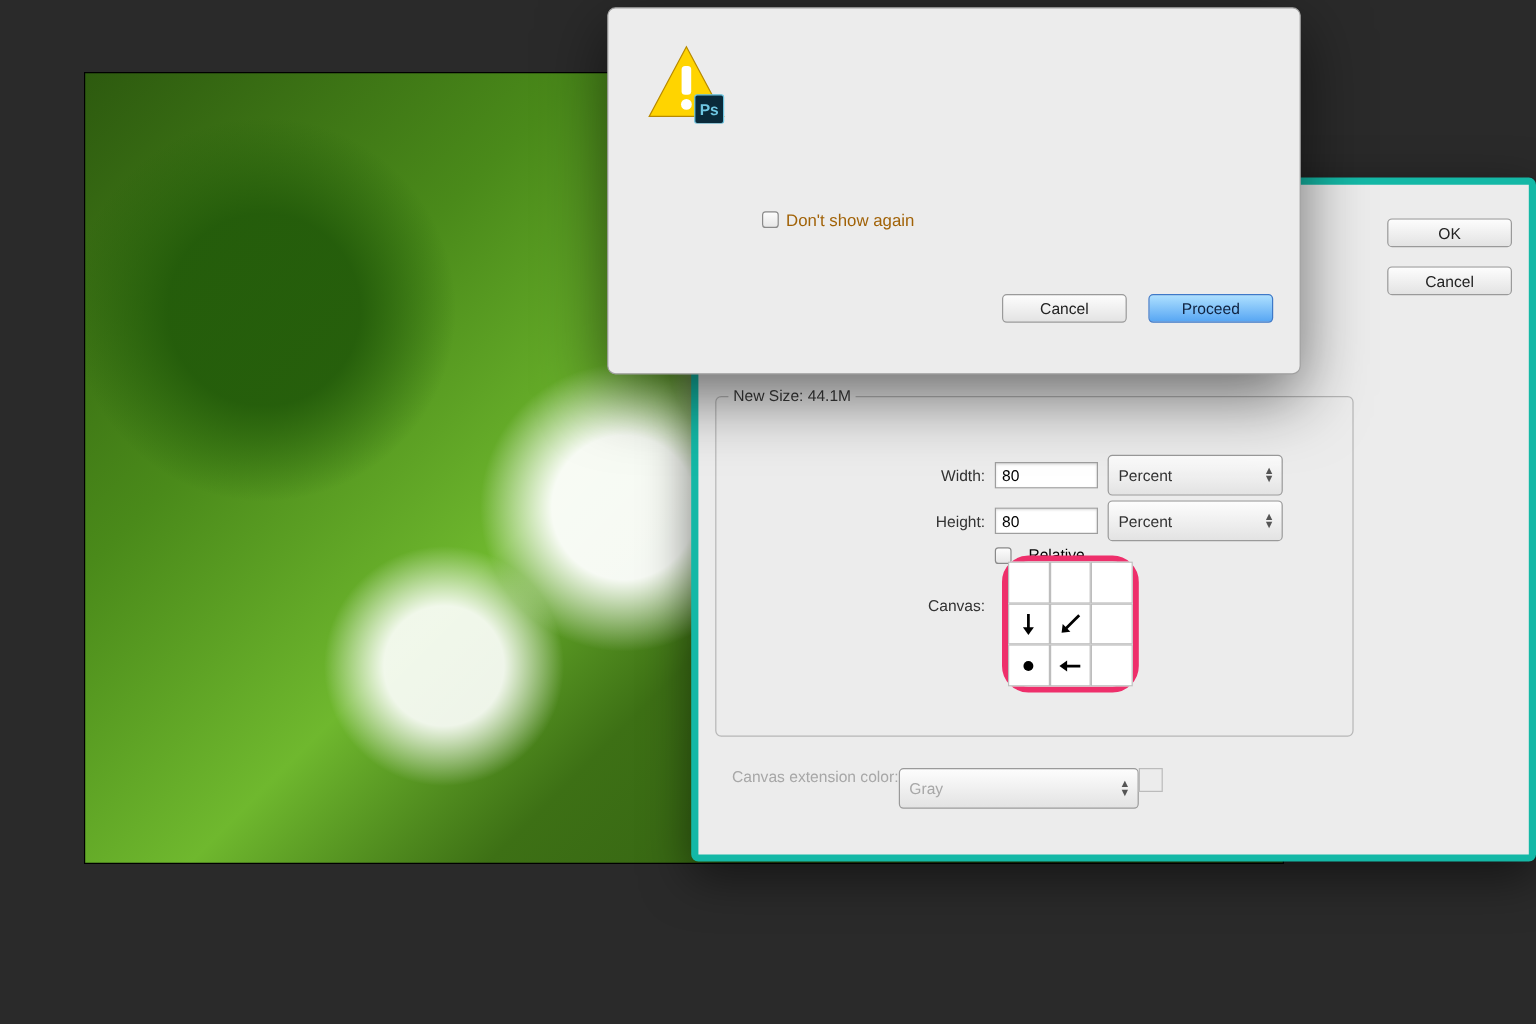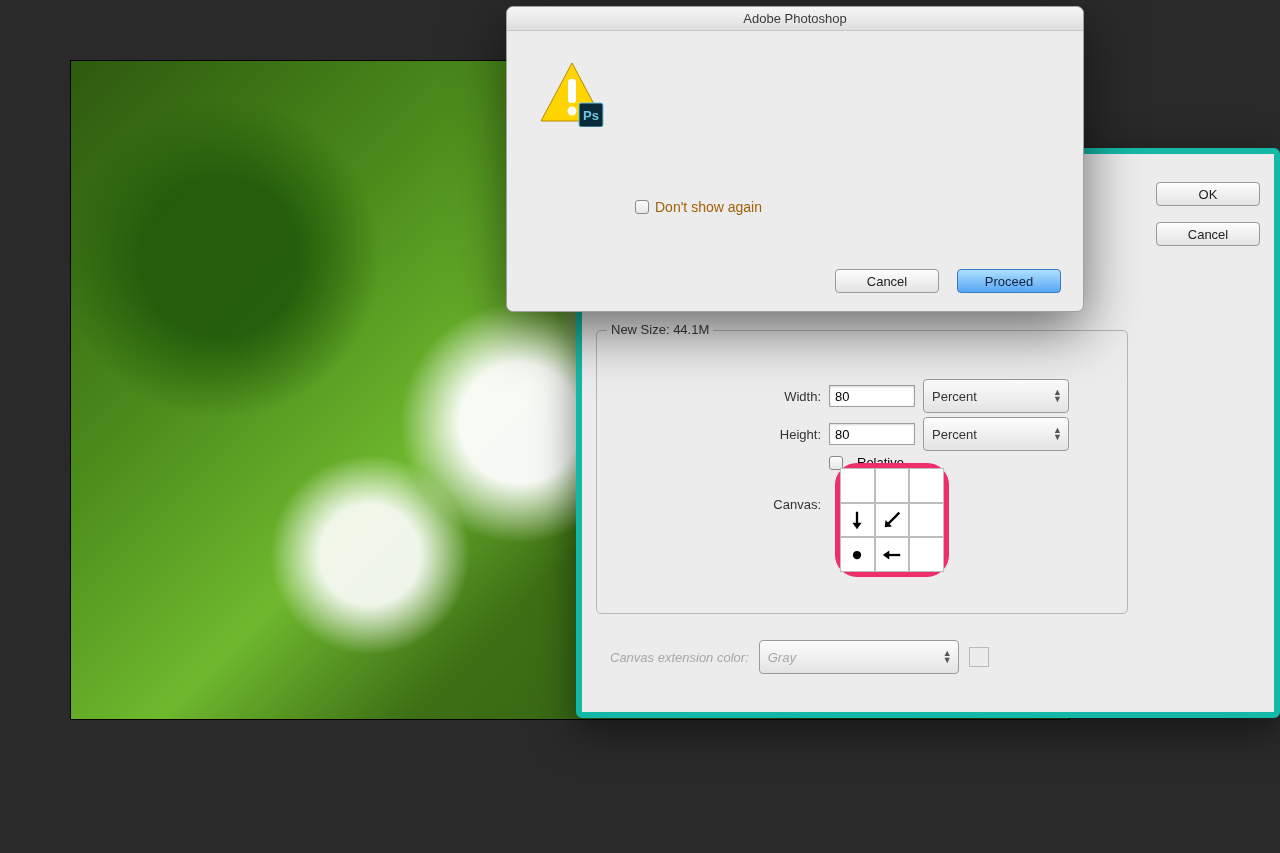--- a/index.html
+++ b/index.html
@@ -128,23 +128,22 @@
     border-radius: 4px;
     display: flex; align-items: center; justify-content: center;
     font-size: 13px;
     color: #222;
   }
 
   
   .ext-row {
     position: absolute;
     left: 14px; top: 472px;
-    display: flex; align-items: center; gap: 10px;
+    display: flex; align-items: flex-start; 
     color: #a7a7a7;
-    font-style: italic;
   }
   .ext-row .select { color: #a7a7a7; width: 200px; }
   .swatch {
     width: 20px; height: 20px;
     border: 1px solid #bbb;
     background: #ececec;
   }
 
   
   .warn-dialog {
@@ -300,21 +299,20 @@
             <span>▲</span>
             <span>▼</span>
           </span>
       </div>
       <span class="swatch"></span>
     </div>
   </div>
 </div>
 
 <div class="warn-dialog">
-  <div class="warn-title">Adobe Photoshop</div>
   <div class="warn-body">
     <div class="warn-icon">
       <svg viewBox="0 0 66 66">
         <polygon points="33,2 64,60 2,60" fill="#ffd400" stroke="#b88a00" stroke-width="1"></polygon>
         <rect x="29" y="18" width="8" height="24" rx="3" fill="#fff"></rect>
         <circle cx="33" cy="50" r="4.5" fill="#fff"></circle>
         <g transform="translate(40,42)">
           <rect x="0" y="0" width="24" height="24" rx="2" fill="#0a2a3a" stroke="#6fc7e3" stroke-width="1"></rect>
           <text x="12" y="17" text-anchor="middle" font-family="Arial" font-size="13" font-weight="bold" fill="#6fc7e3">Ps</text>
         </g>

